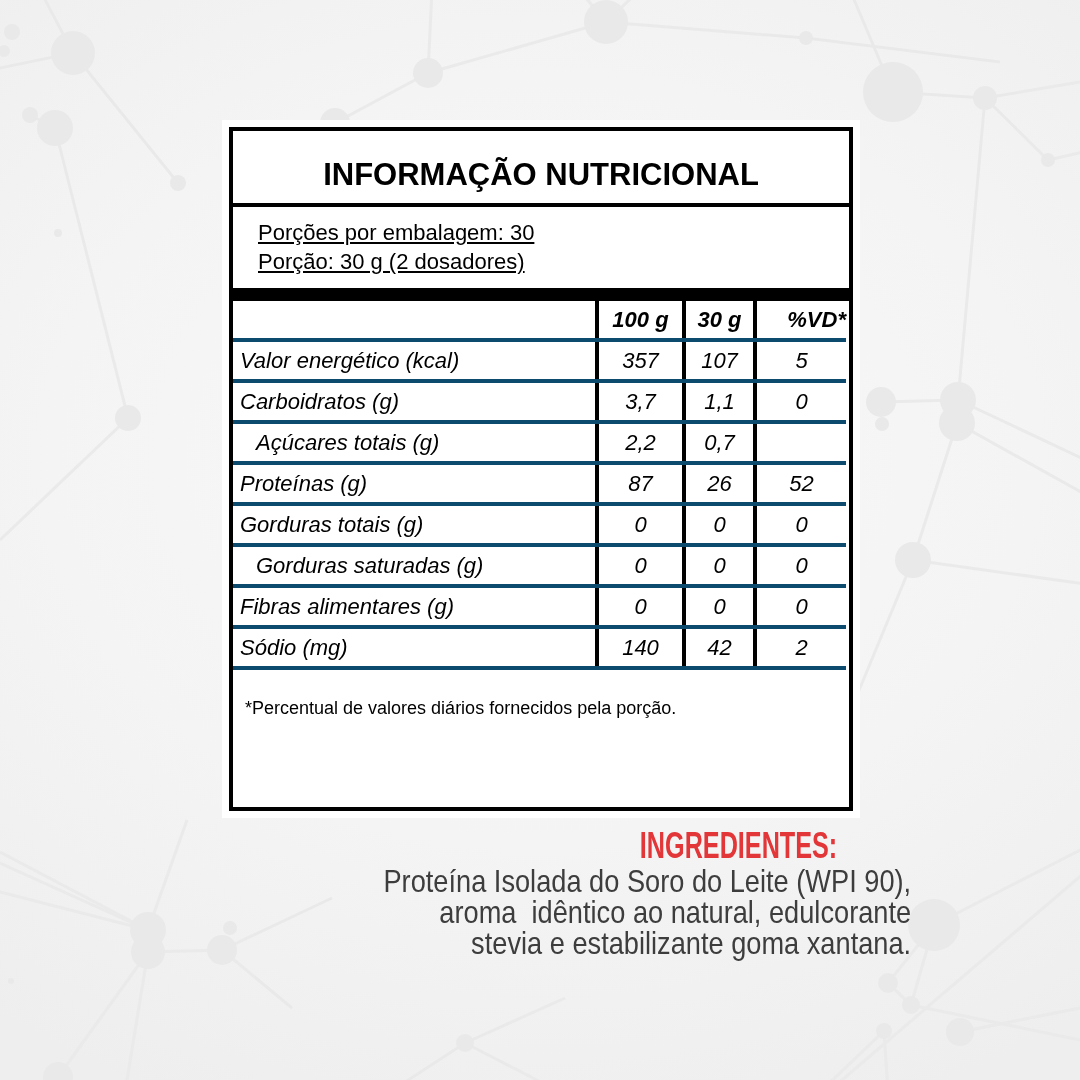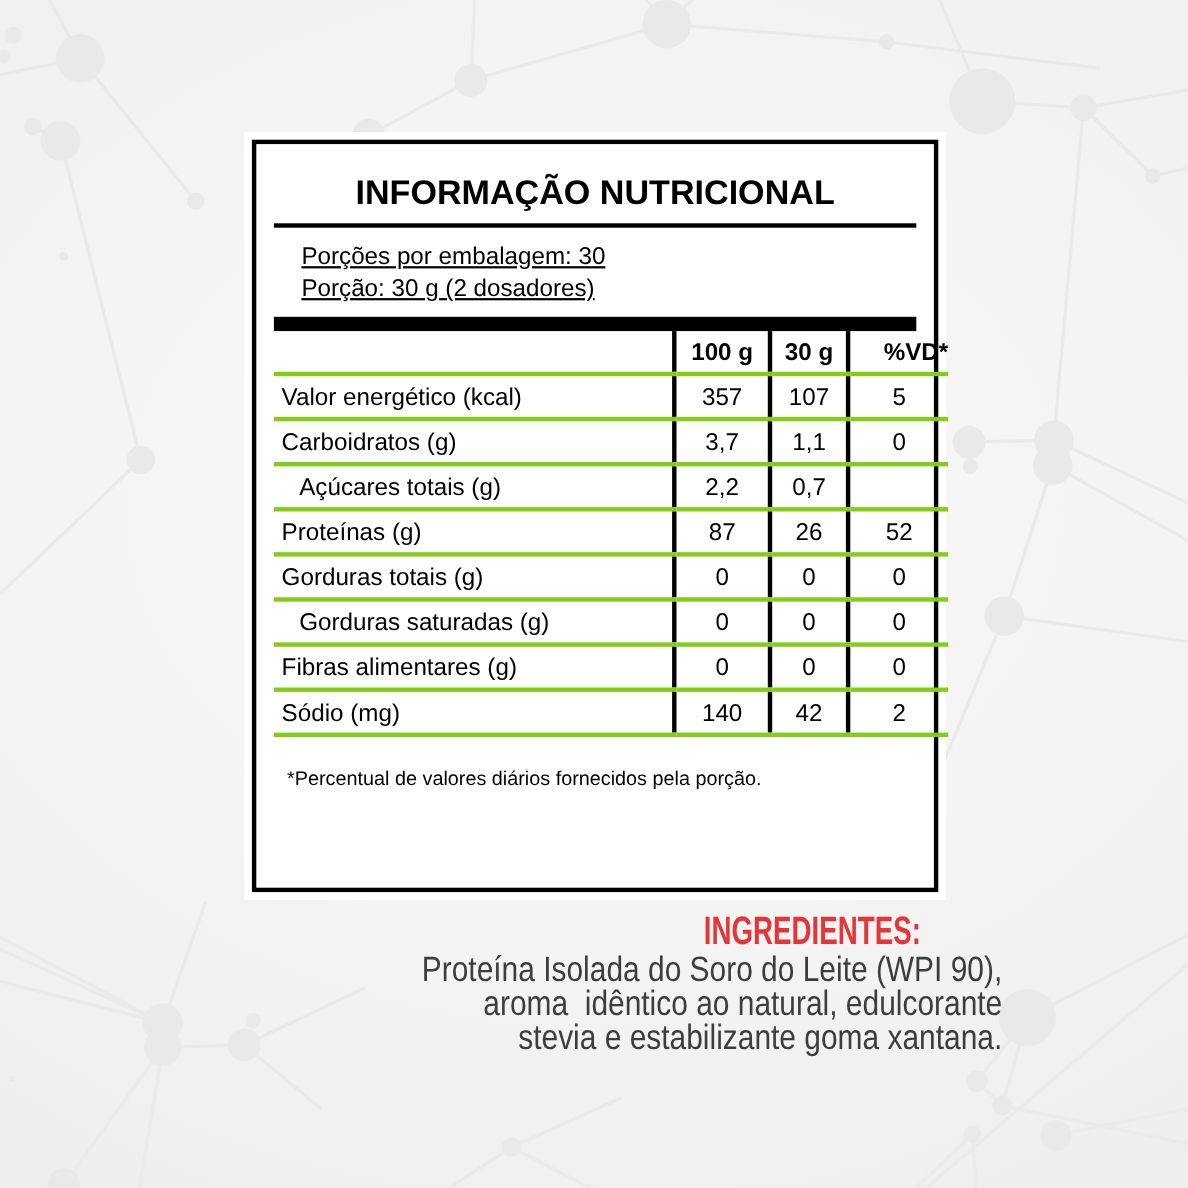--- a/index.html
+++ b/index.html
@@ -5,28 +5,28 @@
   html,body{margin:0;padding:0;}
   .canvas{
     position:relative;width:1080px;height:1080px;overflow:hidden;
     font-family:"Liberation Sans",sans-serif;
     background:radial-gradient(ellipse 900px 700px at 540px 460px,#f8f8f8 0%,#f4f4f4 55%,#eeeeee 100%);
   }
   .bg-pattern{position:absolute;inset:0;}
 
   
   .label-card{position:absolute;left:222px;top:120px;width:638px;height:698px;background:#ffffff;}
-  .label-border{position:absolute;inset:7px;border:4px solid #000;box-sizing:border-box;padding:0 16px;}
+  .label-border{position:absolute;inset:7px;border:4px solid #000;box-sizing:border-box;padding:0 0;}
   .nf-title{margin:26px 0 0;text-align:center;font-size:31px;font-weight:bold;color:#000;white-space:nowrap;}
   .title-rule{height:4px;background:#000;margin-top:10px;}
   .portions{margin-top:11px;padding-left:25px;font-size:22px;line-height:29px;color:#000;text-decoration:underline;}
   .thick-bar{height:13px;background:#000;margin-top:12px;}
 
   table.nf{border-collapse:collapse;table-layout:fixed;width:592px;font-size:22px;color:#000;}
-  table.nf td,table.nf th{height:37px;padding:0;border-bottom:4px solid #84cc16;vertical-align:middle;font-weight:normal;}
+  table.nf td,table.nf th{height:37px;padding:0;border-bottom:4px solid #0c4a6e;vertical-align:middle;font-weight:normal;font-style:italic;}
   table.nf .c-label{width:355px;text-align:left;padding-left:7px;}
   table.nf .c-100{width:83px;}
   table.nf .c-30{width:67px;}
   table.nf .c-vd{width:87px;}
   table.nf .num{border-left:4px solid #000;text-align:center;}
   table.nf thead th{font-weight:bold;text-align:center;}
   table.nf thead th.c-vd{text-align:right;padding-left:2px;}
   table.nf .ind1{padding-left:23px;}
   table.nf .ind2{padding-left:45px;}
 

